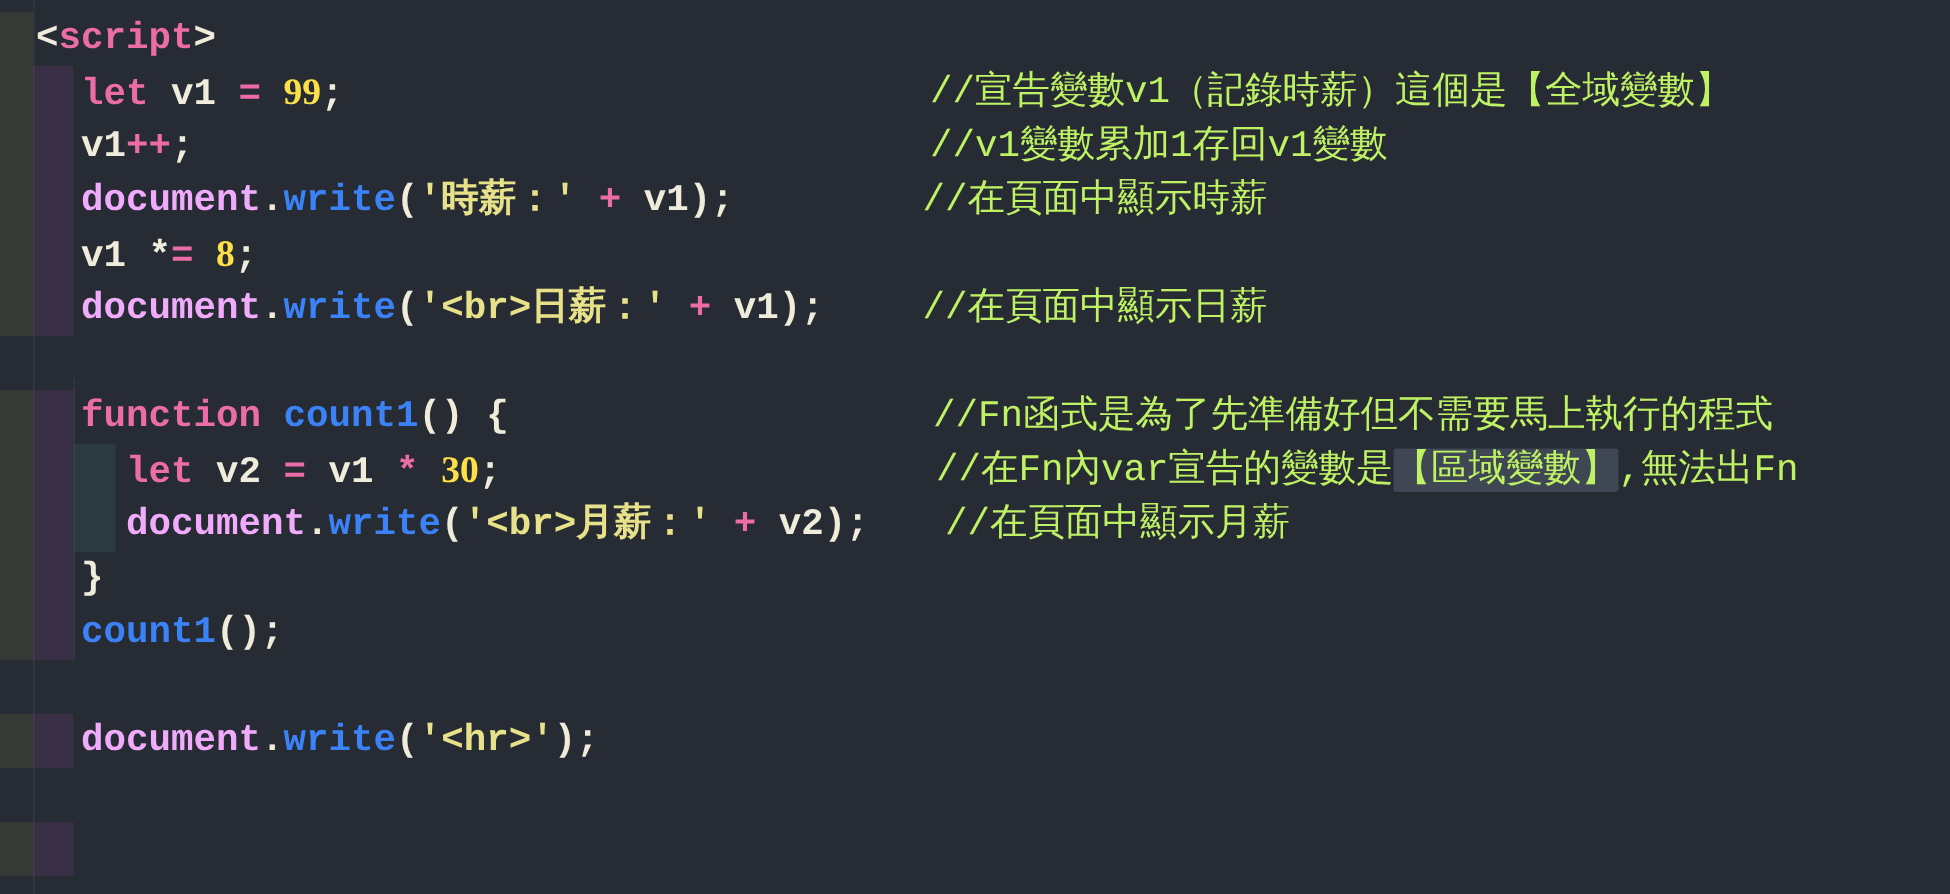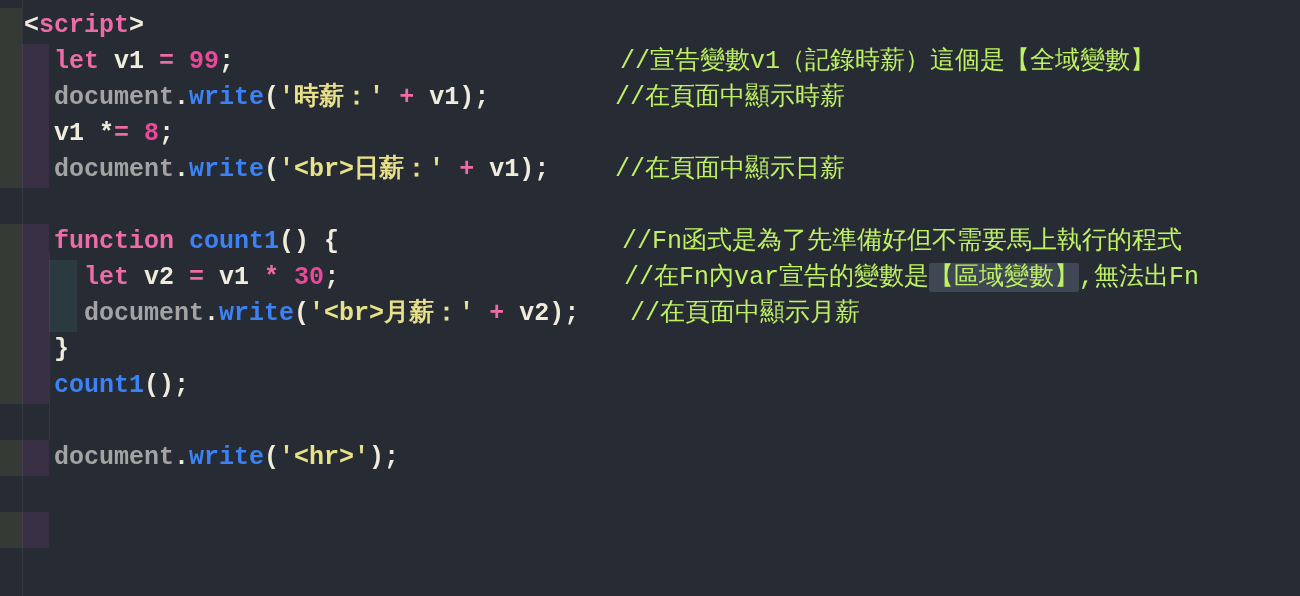--- a/index.html
+++ b/index.html
@@ -17,32 +17,33 @@
   .lvl1{left:0;width:21.6px;background:#353a34;}
   .lvl2{left:21.6px;width:27.6px;background:#3a3046;}
   .lvl3{left:49.2px;width:27.6px;background:#2b3a41;}
   .code{position:absolute;left:-6px;top:0;font-weight:700;}
   .cmt{position:absolute;top:0;font-weight:400;color:#bef264;
        font-family:"Liberation Mono","DejaVu Sans Mono",monospace,sans-serif;}
   .hl{background:#3f4654;border-radius:2px;}
   .guide{position:absolute;width:1px;background:rgba(255,255,255,0.06);}
   .c-pink{color:#eb6ca6;}
   .c-cream{color:#efecdc;}
-  .c-violet{color:#ec4899;}
-  .c-lavender{color:#a3a3a3;}
+  .c-violet{color:#fde047;font-family:Liberation Serif, serif;}
+  .c-lavender{color:#f0abfc;}
   .c-green{color:#3b82f6;}
   .c-yellow{color:#e7e189;}
 </style>
 </head>
 <body>
 
 <div id="editor">
   <div id="code-area">
       <div class="line"><div class="indent-block lvl1"></div><span class="code"><span class="c-cream">  &lt;</span><span class="c-pink">script</span><span class="c-cream">&gt;</span></span></div>
       <div class="line"><div class="indent-block lvl1"></div><div class="indent-block lvl2"></div><span class="code"><span class="c-cream">    </span><span class="c-pink">let</span><span class="c-cream"> v1 </span><span class="c-pink">=</span><span class="c-cream"> </span><span class="c-violet">99</span><span class="c-cream">;</span></span><span class="cmt" style="left: 620px;"><span>//宣告變數v1（記錄時薪）這個是【全域變數】</span></span></div>
+      <div class="line"><div class="indent-block lvl1"></div><div class="indent-block lvl2"></div><span class="code"><span class="c-cream">    v1</span><span class="c-pink">++</span><span class="c-cream">;</span></span><span class="cmt" style="left: 620px;"><span>//v1變數累加1存回v1變數</span></span></div>
       <div class="line"><div class="indent-block lvl1"></div><div class="indent-block lvl2"></div><span class="code"><span class="c-cream">    </span><span class="c-lavender">document</span><span class="c-cream">.</span><span class="c-green">write</span><span class="c-cream">(</span><span class="c-yellow">'時薪：'</span><span class="c-cream"> </span><span class="c-pink">+</span><span class="c-cream"> v1);</span></span><span class="cmt" style="left: 615px;"><span>//在頁面中顯示時薪</span></span></div>
       <div class="line"><div class="indent-block lvl1"></div><div class="indent-block lvl2"></div><span class="code"><span class="c-cream">    v1 *</span><span class="c-pink">=</span><span class="c-cream"> </span><span class="c-violet">8</span><span class="c-cream">;</span></span></div>
       <div class="line"><div class="indent-block lvl1"></div><div class="indent-block lvl2"></div><span class="code"><span class="c-cream">    </span><span class="c-lavender">document</span><span class="c-cream">.</span><span class="c-green">write</span><span class="c-cream">(</span><span class="c-yellow">'&lt;br&gt;日薪：'</span><span class="c-cream"> </span><span class="c-pink">+</span><span class="c-cream"> v1);</span></span><span class="cmt" style="left: 615px;"><span>//在頁面中顯示日薪</span></span></div>
       <div class="line"></div>
       <div class="line"><div class="indent-block lvl1"></div><div class="indent-block lvl2"></div><span class="code"><span class="c-cream">    </span><span class="c-pink">function</span><span class="c-cream"> </span><span class="c-green">count1</span><span class="c-cream">() {</span></span><span class="cmt" style="left: 622px;"><span>//Fn函式是為了先準備好但不需要馬上執行的程式</span></span></div>
       <div class="line"><div class="indent-block lvl1"></div><div class="indent-block lvl2"></div><div class="indent-block lvl3"></div><span class="code"><span class="c-cream">      </span><span class="c-pink">let</span><span class="c-cream"> v2 </span><span class="c-pink">=</span><span class="c-cream"> v1 </span><span class="c-pink">*</span><span class="c-cream"> </span><span class="c-violet">30</span><span class="c-cream">;</span></span><span class="cmt" style="left: 624px;"><span>//在Fn內var宣告的變數是</span><span class="hl">【區域變數】</span><span>,無法出Fn</span></span></div>
       <div class="line"><div class="indent-block lvl1"></div><div class="indent-block lvl2"></div><div class="indent-block lvl3"></div><span class="code"><span class="c-cream">      </span><span class="c-lavender">document</span><span class="c-cream">.</span><span class="c-green">write</span><span class="c-cream">(</span><span class="c-yellow">'&lt;br&gt;月薪：'</span><span class="c-cream"> </span><span class="c-pink">+</span><span class="c-cream"> v2);</span></span><span class="cmt" style="left: 630px;"><span>//在頁面中顯示月薪</span></span></div>
       <div class="line"><div class="indent-block lvl1"></div><div class="indent-block lvl2"></div><span class="code"><span class="c-cream">    }</span></span></div>
       <div class="line"><div class="indent-block lvl1"></div><div class="indent-block lvl2"></div><span class="code"><span class="c-cream">    </span><span class="c-green">count1</span><span class="c-cream">();</span></span></div>
       <div class="line"></div>

